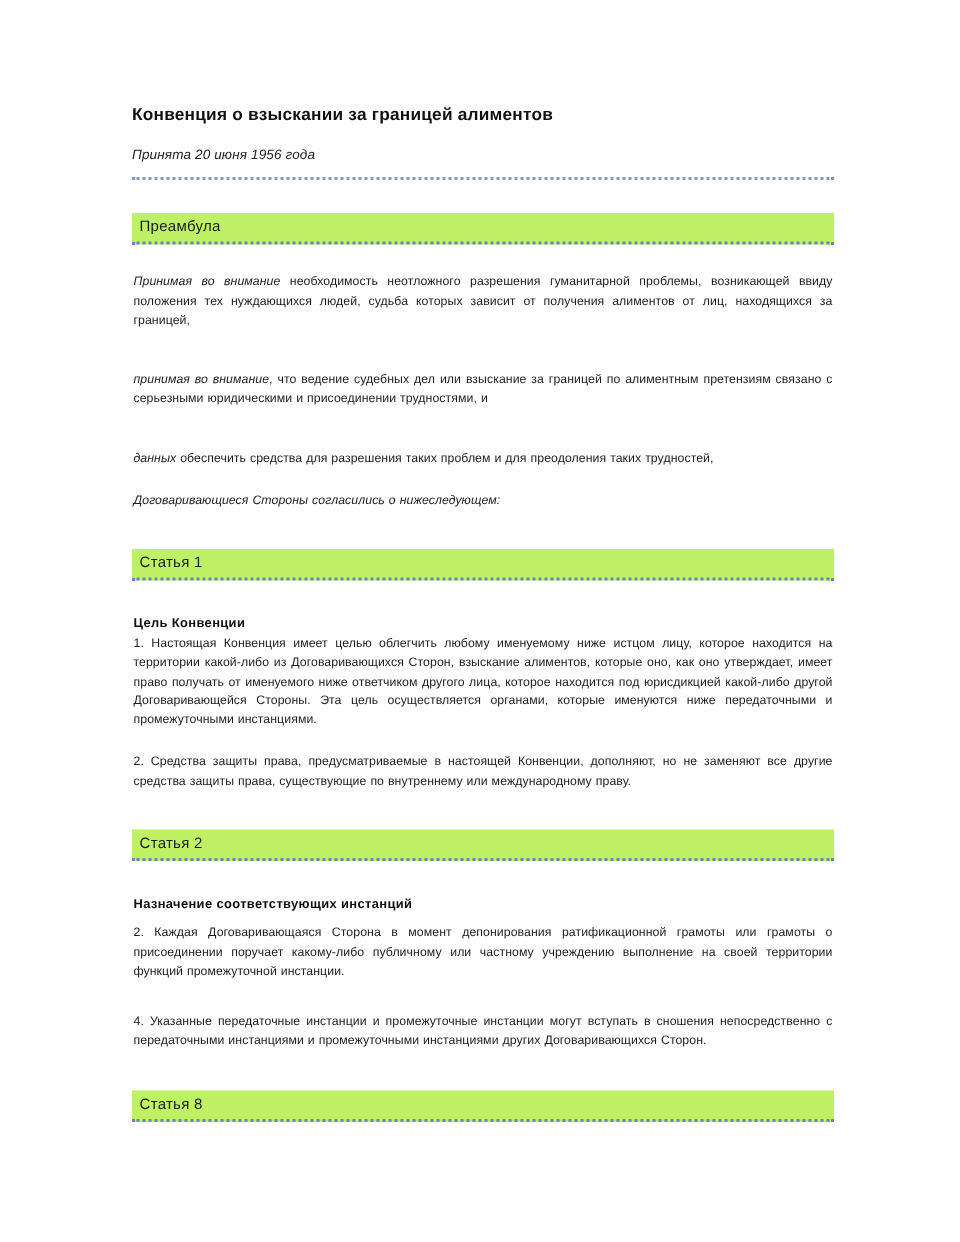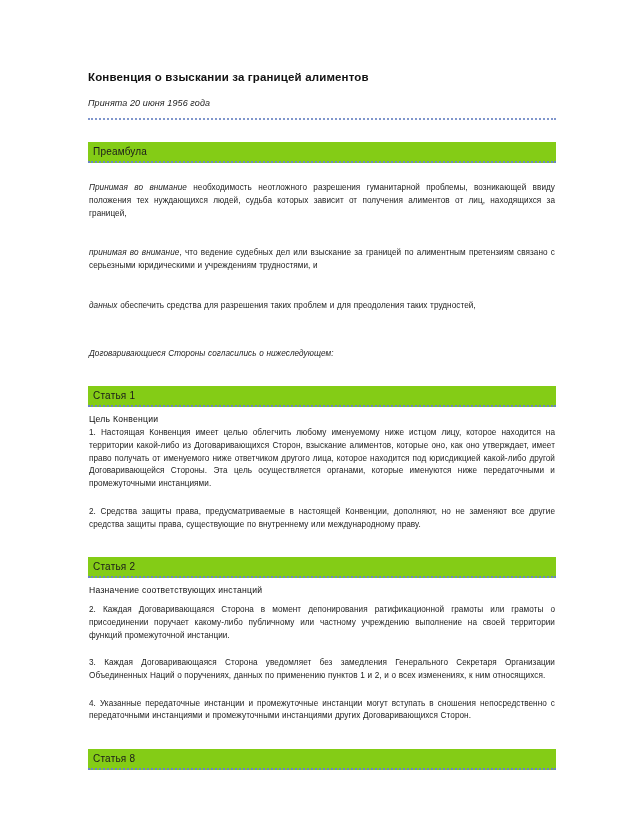--- a/index.html
+++ b/index.html
@@ -44,35 +44,35 @@
     margin: 0;
     opacity: 0.85;
   }
   .rule-top {
     margin-bottom: 22px;
   }
   .section {
     margin: 0 0 10px 0;
   }
   .section-head {
-    background: #84cc16;
+    background: #bef264;
     border-bottom: 2px dotted #6b84c4;
     padding: 4px 6px 4px 5px;
     font-size: 10px;
     color: #1a1a1a;
     letter-spacing: 0.2px;
   }
   .section-body {
     padding: 7px 1px 0 1px;
   }
   .subhead {
     font-size: 8.6px;
-    font-weight: normal;
+    font-weight: bold;
     color: #0f0f0f;
-    margin: 0 0 3px 0;
+    margin: 16px 0 3px 0;
     letter-spacing: 0.25px;
   }
   p.para {
     font-size: 8.2px;
     line-height: 1.55;
     text-align: justify;
     margin: 0 0 9px 0;
     color: #1c1c1c;
     letter-spacing: 0.05px;
     word-spacing: 0.3px;
@@ -82,40 +82,39 @@
   }
   p.italic-lead {
     font-style: normal;
     margin-top: 12px;
   }
   p.italic-lead .lead {
     font-style: italic;
   }
   p.all-italic {
     font-style: italic;
-    margin-top: 20px;
   }
   .gap-sm { height: 6px; }
   .gap-lg { height: 16px; }
 </style>
 </head>
 <body>
 
 <div class="page">
 
   <h1 class="doc-title">Конвенция о взыскании за границей алиментов</h1>
   <div class="doc-subtitle">Принята 20 июня 1956 года</div>
   <hr class="rule rule-top">
 
   <section class="section">
     <div class="section-head">Преамбула</div>
     <div class="section-body">
       <p class="para italic-lead"><span class="lead">Принимая во внимание</span><span> необходимость неотложного разрешения гуманитарной проблемы, возникающей ввиду положения тех нуждающихся людей, судьба которых зависит от получения алиментов от лиц, находящихся за границей,</span></p>
       <div class="gap-sm"></div>
-      <p class="para italic-lead"><span class="lead">принимая во внимание</span><span>, что ведение судебных дел или взыскание за границей по алиментным претензиям связано с серьезными юридическими и учреждениям трудностями, и</span></p>
+      <p class="para italic-lead"><span class="lead">принимая во внимание</span><span>, что ведение судебных дел или взыскание за границей по алиментным претензиям связано с серьезными юридическими и присоединении трудностями, и</span></p>
       <div class="gap-sm"></div>
       <p class="para italic-lead"><span class="lead">данных</span><span> обеспечить средства для разрешения таких проблем и для преодоления таких трудностей,</span></p>
       <div class="gap-sm"></div>
       <p class="para all-italic">Договаривающиеся Стороны согласились о нижеследующем:</p>
     </div>
   </section>
 
   <div class="gap-lg"></div>
 
   <section class="section">
@@ -130,21 +129,20 @@
 
   <div class="gap-lg"></div>
 
   <section class="section">
     <div class="section-head">Статья 2</div>
     <div class="section-body">
       <div class="subhead">Назначение соответствующих инстанций</div>
       <div class="gap-sm"></div>
       <p class="para">2. Каждая Договаривающаяся Сторона в момент депонирования ратификационной грамоты или грамоты о присоединении поручает какому-либо публичному или частному учреждению выполнение на своей территории функций промежуточной инстанции.</p>
       <div class="gap-sm"></div>
-      <p class="para">3. Каждая Договаривающаяся Сторона уведомляет без замедления Генерального Секретаря Организации Объединенных Наций о поручениях, данных по применению пунктов 1 и 2, и о всех изменениях, к ним относящихся.</p>
       <div class="gap-sm"></div>
       <p class="para">4. Указанные передаточные инстанции и промежуточные инстанции могут вступать в сношения непосредственно с передаточными инстанциями и промежуточными инстанциями других Договаривающихся Сторон.</p>
     </div>
   </section>
 
   <div class="gap-lg"></div>
 
   <section class="section">
     <div class="section-head">Статья 8</div>
   </section>

